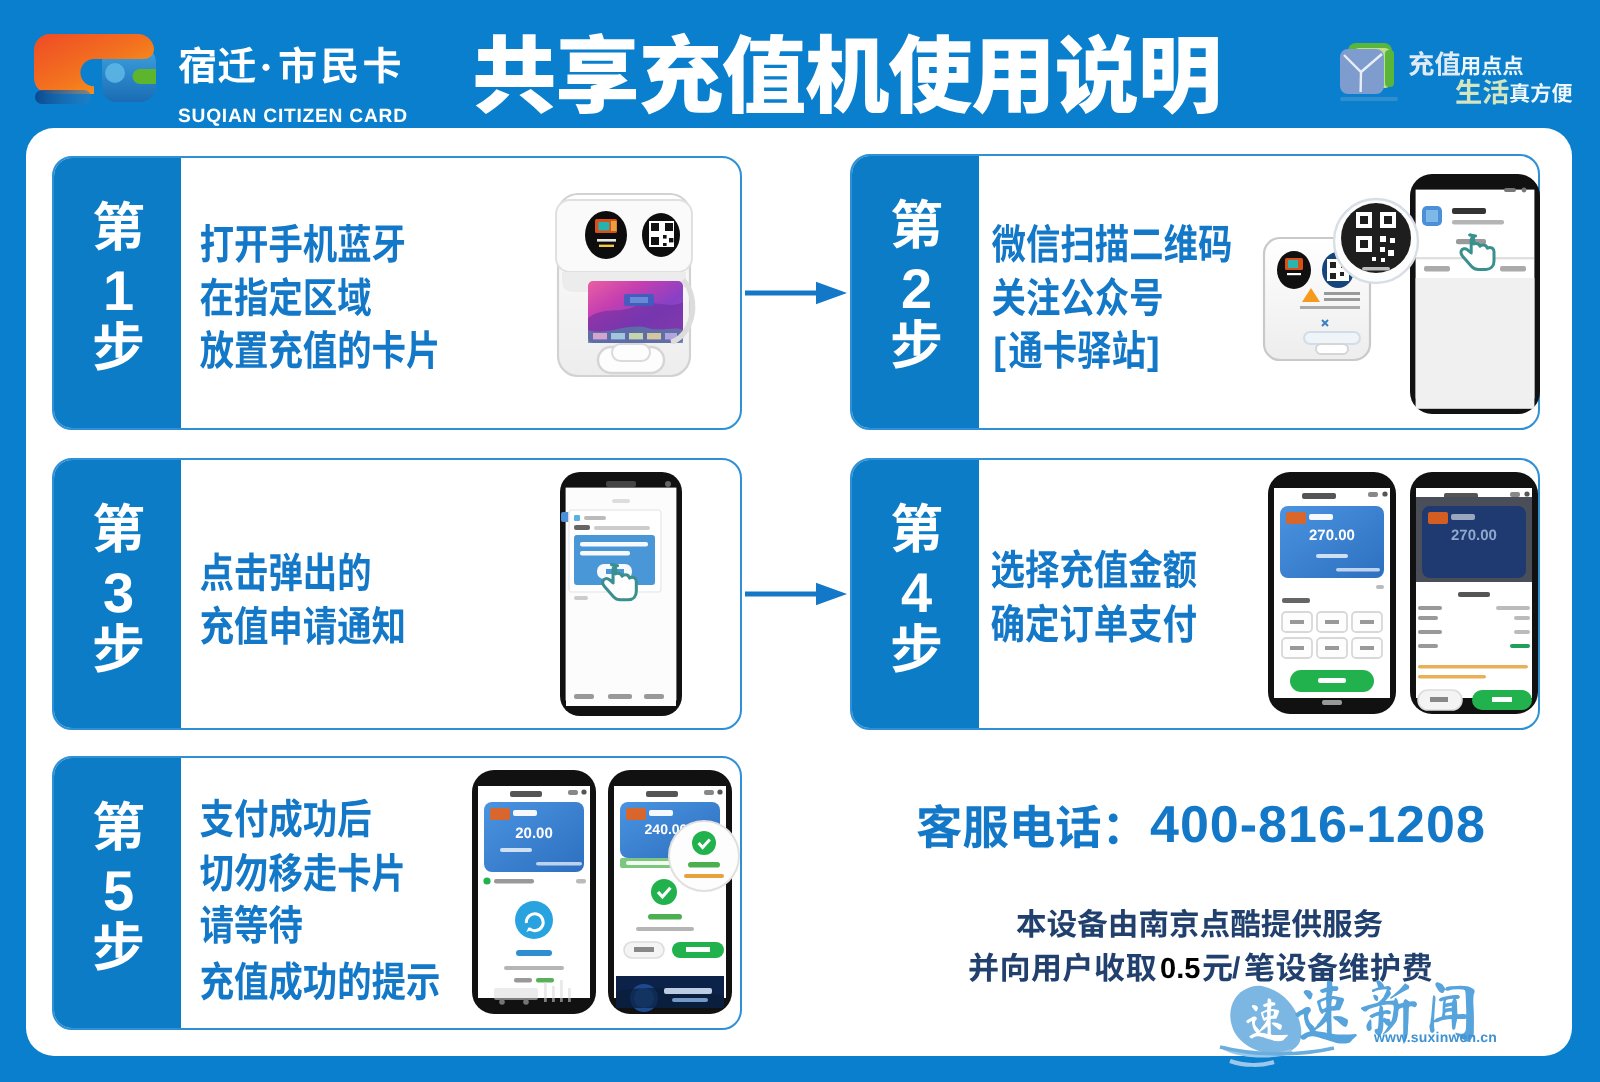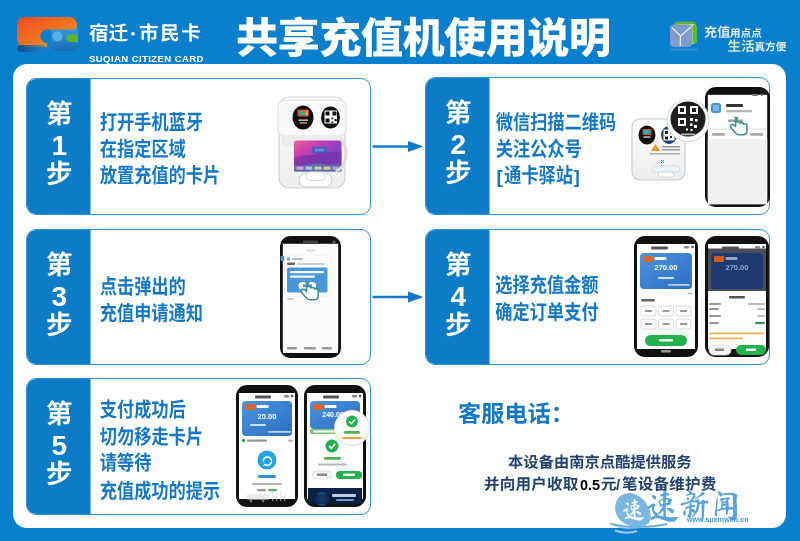--- a/index.html
+++ b/index.html
@@ -14,20 +14,21 @@
     <div style="position:absolute;left:26px;top:229px;width:345px;height:136px;background:#fff;border:1.6px solid #2e90d6;border-radius:10px;box-sizing:border-box"></div>
     <div style="position:absolute;left:425px;top:229px;width:345px;height:136px;background:#fff;border:1.6px solid #2e90d6;border-radius:10px;box-sizing:border-box"></div>
     <div style="position:absolute;left:26px;top:378px;width:345px;height:137px;background:#fff;border:1.6px solid #2e90d6;border-radius:10px;box-sizing:border-box"></div>
 <div style="position:absolute;z-index:5;left:27px;top:131px;width:64.5px;height:30px;text-align:center;font:bold 28px/30px 'Liberation Sans',sans-serif;color:#fff">1</div>
     <div style="position:absolute;z-index:5;left:426px;top:130px;width:64.5px;height:30px;text-align:center;font:bold 28px/30px 'Liberation Sans',sans-serif;color:#fff">2</div>
     <div style="position:absolute;z-index:5;left:27px;top:282px;width:64.5px;height:30px;text-align:center;font:bold 28px/30px 'Liberation Sans',sans-serif;color:#fff">3</div>
     <div style="position:absolute;z-index:5;left:426px;top:282px;width:64.5px;height:30px;text-align:center;font:bold 28px/30px 'Liberation Sans',sans-serif;color:#fff">4</div>
     <div style="position:absolute;z-index:5;left:27px;top:431px;width:64.5px;height:30px;text-align:center;font:bold 28px/30px 'Liberation Sans',sans-serif;color:#fff">5</div>
 <div style="position:absolute;z-index:5;left:496.6px;top:167px;font:bold 19px/20px 'Liberation Sans',sans-serif;color:#1478c8">[</div>
     <div style="position:absolute;z-index:5;left:573.5px;top:167px;font:bold 19px/20px 'Liberation Sans',sans-serif;color:#1478c8">]</div>
+<div style="position:absolute;left:575px;top:399px;font:bold 26px/26px 'Liberation Sans',sans-serif;color:#1478c8;letter-spacing:0.5px">400-816-1208</div>
 <div style="position:absolute;left:580px;top:477px;font:bold 14.5px/16px 'Liberation Sans',sans-serif;color:#000000">0.5</div>
 <div style="position:absolute;left:616px;top:477px;font:bold 15px/16px 'Liberation Sans',sans-serif;color:#21406e">/</div>
 <div style="position:absolute;z-index:6;left:687px;top:515.5px;font:bold 7px/8px 'Liberation Sans',sans-serif;color:#3e92d2;letter-spacing:0.1px">www.suxinwen.cn</div>
 <div class="lat" style="left:89px;top:53px;font:bold 9.6px 'Liberation Sans',sans-serif;color:#fff;letter-spacing:0.38px">SUQIAN CITIZEN CARD</div>
 <svg width="800" height="541" viewBox="0 0 800 541" style="position:absolute;left:0;top:0">
       <g>
 <defs>
 <linearGradient id="lgo" x1="0" y1="0" x2="1" y2="1">
 <stop offset="0" stop-color="#ee4b26"></stop>
             <stop offset="0.5" stop-color="#f3711f"></stop>

